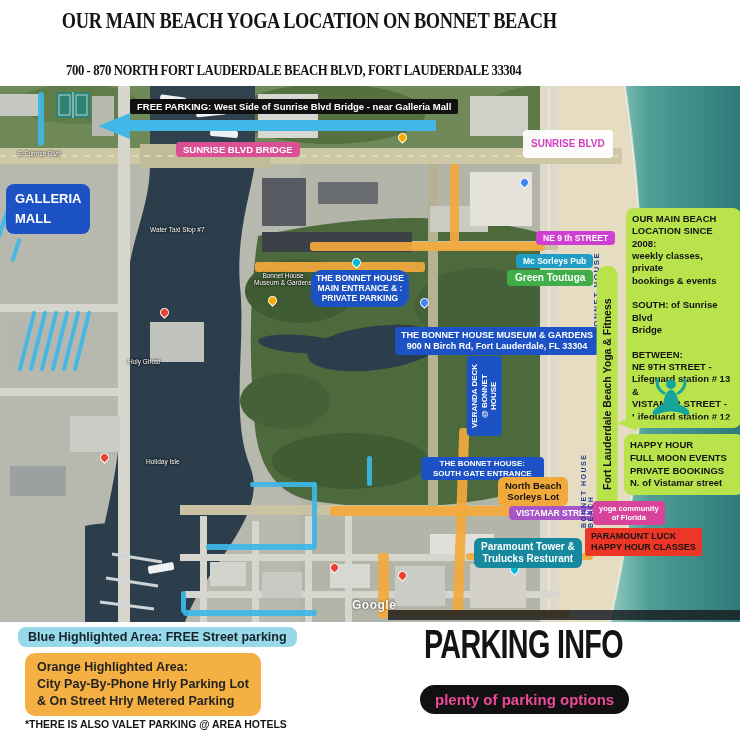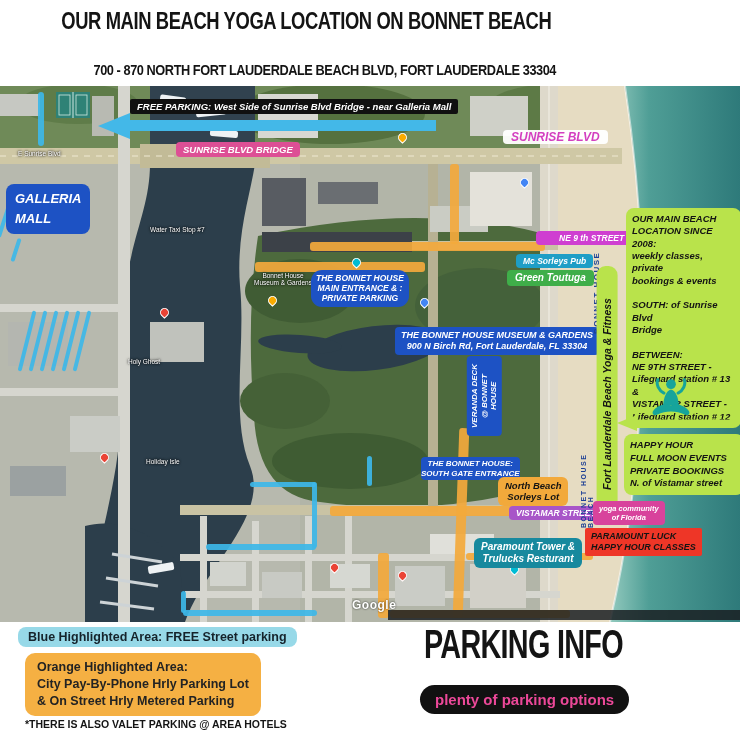--- a/index.html
+++ b/index.html
@@ -1,39 +1,39 @@
 <!DOCTYPE html>
 <html><head>
 <meta charset="utf-8">
 <style>
   html,body{margin:0;padding:0;background:#ffffff;}
   .stage{position:relative;width:740px;height:740px;background:#ffffff;overflow:hidden;
          font-family:"Liberation Sans",sans-serif;}
   
-  .hdr{position:absolute;left:0;width:588px;text-align:right;color:#141414;font-weight:bold;}
+  .hdr{position:absolute;left:0;width:588px;text-align:center;color:#141414;font-weight:bold;font-family:Liberation Serif, serif;}
   .cond{display:inline-block;transform:scaleX(0.8);transform-origin:center;white-space:nowrap;letter-spacing:-0.5px;}
   .t1{top:8px;font-size:23px;}
   .t2{top:33px;font-size:23px;}
   .t3{top:62px;font-size:14.5px;}
   .t3 .cond{transform:scaleX(0.88);}
   
   .map{position:absolute;left:0;top:86px;width:740px;height:536px;overflow:hidden;background:#b2b5a8;}
   .map svg.base{position:absolute;left:0;top:0;}
   .hl{position:absolute;border-radius:3px;}
   .hl-blue{background:#3db7e8;opacity:0.92;}
   .hl-orange{background:#f3a93c;opacity:0.92;}
   .pin{position:absolute;width:9px;height:9px;border-radius:50% 50% 50% 0;
        transform:rotate(-45deg);border:1px solid #ffffff;box-sizing:border-box;}
   .boat{position:absolute;background:#eef2f4;border-radius:2px;}
-  .lbl{position:absolute;font-weight:bold;white-space:pre-line;line-height:1.2;border-radius:4px;font-style:italic;}
+  .lbl{position:absolute;font-weight:bold;white-space:pre-line;line-height:1.2;border-radius:4px;}
   .lbl-black{background:#101010;color:#ffffff;font-size:9.5px;padding:2px 7px;border-radius:2px;white-space:nowrap;}
   .lbl-bridgepink{background:#dd4f95;color:#ffffff;font-size:9.5px;padding:2px 7px;white-space:nowrap;}
-  .lbl-whitemag{background:rgba(255,255,255,0.95);color:#d33fc0;font-size:12px;padding:0 8px;white-space:nowrap;}
+  .lbl-whitemag{background:rgba(255,255,255,0.95);color:#d33fc0;font-size:10px;padding:8px 8px;white-space:nowrap;margin-left:20px;}
   .lbl-blue{background:#1d52c4;color:#ffffff;text-align:center;}
-  .lbl-mag{background:#cf3fd1;color:#ffffff;font-size:8.5px;padding:2px 23px;white-space:nowrap;}
+  .lbl-mag{background:#cf3fd1;color:#ffffff;font-size:8.5px;padding:2px 7px;white-space:nowrap;}
   .lbl-teal{background:#1e9ec6;color:#ffffff;font-size:8.5px;padding:2px 7px;white-space:nowrap;}
   .lbl-green{background:#3fae49;color:#ffffff;font-size:10px;padding:2px 8px;white-space:nowrap;}
   .lbl-lime{background:#b9e34b;color:#141414;border-radius:8px;}
   .lbl-orange{background:#f2a93b;color:#141414;text-align:center;border-radius:6px;}
   .lbl-purple{background:#a855c8;color:#ffffff;font-size:8.5px;padding:2px 7px;white-space:nowrap;}
   .lbl-teal2{background:#17899e;color:#ffffff;text-align:center;border-radius:6px;}
   .lbl-commpink{background:#d8439c;color:#ffffff;font-size:7.5px;text-align:center;padding:3px 6px;}
   .lbl-red{background:#ee3627;color:#141414;font-size:9px;padding:3px 6px;border-radius:2px;}
   .vert{writing-mode:vertical-rl;transform:rotate(180deg);}
   .beachname{position:absolute;color:#1d3f94;font-weight:bold;letter-spacing:1.5px;background:transparent;}
@@ -216,21 +216,21 @@
     <div class="lbl lbl-mag" style="left:536px;top:145px;">NE 9 th STREET</div>
     <div class="lbl lbl-teal" style="left:516px;top:168px;">Mc Sorleys Pub</div>
     <div class="lbl lbl-green" style="left:507px;top:184px;">Green Toutuga</div>
     <div class="lbl lbl-blue" style="left:311px;top:184px;font-size:8.5px;padding:3px 5px;border-radius:11px;">THE BONNET HOUSE
 MAIN ENTRANCE &amp; :
 PRIVATE PARKING</div>
     <div class="lbl lbl-blue" style="left:395px;top:241px;font-size:9px;padding:3px 6px;">THE BONNET HOUSE MUSEUM &amp; GARDENS
 900 N Birch Rd, Fort Lauderdale, FL 33304</div>
     <div class="lbl lbl-blue vert" style="left:467px;top:270px;font-size:8px;padding:4px 3px;height:72px;">VERANDA DECK
 @ BONNET HOUSE</div>
-    <div class="lbl lbl-blue" style="left:421px;top:371px;font-size:8px;padding:2px 0;">THE BONNET HOUSE:
+    <div class="lbl lbl-blue" style="left:421px;top:371px;font-size:8px;padding:2px 12px;">THE BONNET HOUSE:
 SOUTH GATE ENTRANCE</div>
     <div class="lbl lbl-orange" style="left:498px;top:391px;font-size:9.5px;padding:3px 7px;">North Beach
 Sorleys Lot</div>
     <div class="lbl lbl-purple" style="left:509px;top:420px;">VISTAMAR STREET</div>
     <div class="lbl lbl-teal2" style="left:474px;top:440px;font-size:10px;padding:3px 7px;margin-top:12px;">Paramount Tower &amp;
 Trulucks  Resturant</div>
 
     <div class="beachname vert" style="left:592px;top:136px;height:112px;font-size:8px;">BONNET HOUSE  BEACH</div>
     <div class="beachname vert" style="left:580px;top:354px;height:88px;font-size:7px;">BONNET HOUSE  BEACH</div>
 

